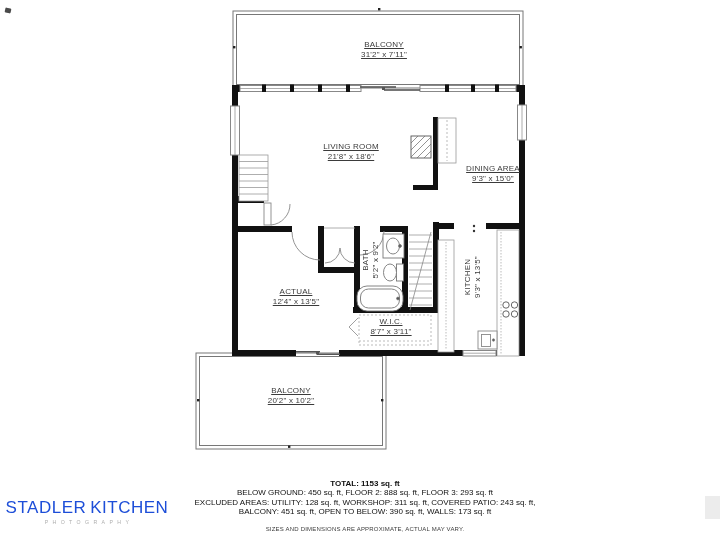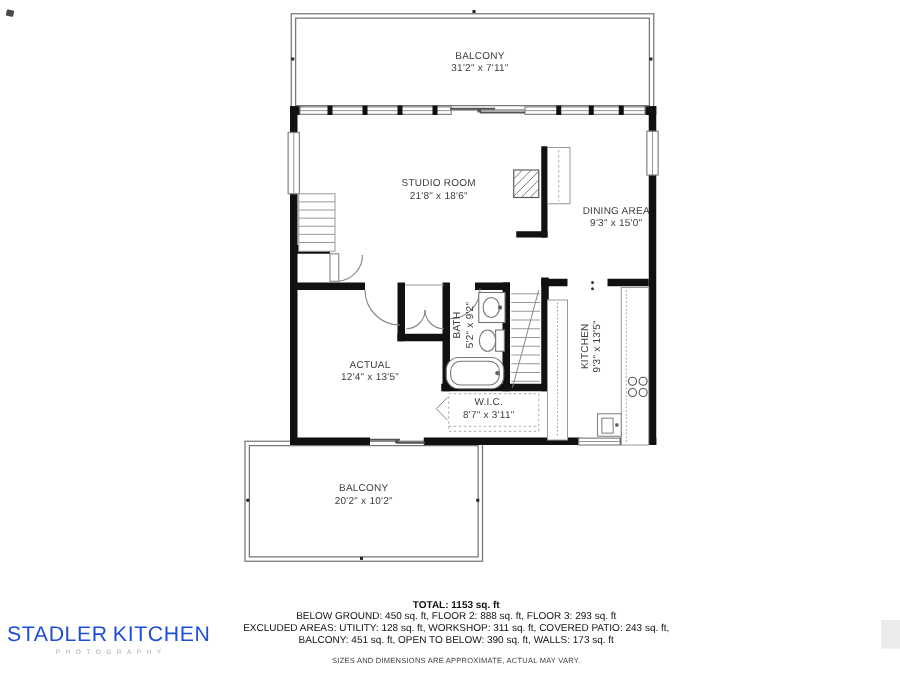--- a/index.html
+++ b/index.html
@@ -1,20 +1,20 @@
 <!DOCTYPE html>
 <html><head>
 <meta charset="utf-8">
 <style>
   html,body{margin:0;padding:0;background:#fff;}
   .page{position:relative;width:720px;height:540px;background:#ffffff;overflow:hidden;
         font-family:"Liberation Sans", sans-serif;}
   svg.plan{position:absolute;left:0;top:0;}
   .rlabel{position:absolute;width:120px;text-align:center;font-size:8px;line-height:10px;
-          color:#3b3b3b;letter-spacing:.2px;white-space:nowrap;}
+          color:#3b3b3b;letter-spacing:.2px;white-space:nowrap;text-decoration:underline;}
   .rlabel span{display:block;}
   .vlabel{position:absolute;text-align:center;font-size:8px;line-height:10px;color:#3b3b3b;
           letter-spacing:.2px;white-space:nowrap;transform:translate(-50%,-50%) rotate(-90deg);}
   .vlabel span{display:block;}
   .footer{position:absolute;left:100px;top:479px;width:530px;text-align:center;
           font-size:8px;line-height:9.4px;color:#101010;}
   .footer .total{font-weight:bold;}
   .footer .disclaimer{margin-top:8px;font-size:6px;color:#3c3c3c;letter-spacing:.2px;}
   .logo{position:absolute;left:22px;top:498px;width:130px;}
   .logo-row{display:flex;align-items:center;justify-content:center;gap:2px;
@@ -203,21 +203,21 @@
       <rect x="381" y="399" width="2.4" height="2.4"></rect>
       <rect x="288" y="445.5" width="2.4" height="2.4"></rect>
     </g>
   </svg>
 
   <div class="rlabel" style="left:324px;top:40px">
     <span>BALCONY</span>
     <span>31'2" x 7'11"</span>
   </div>
   <div class="rlabel" style="left:291px;top:142px">
-    <span>STUDIO ROOM</span>
+    <span>LIVING ROOM</span>
     <span>21'8" x 18'6"</span>
   </div>
   <div class="rlabel" style="left:433px;top:164px">
     <span>DINING AREA</span>
     <span>9'3" x 15'0"</span>
   </div>
   <div class="vlabel" style="left:371px;top:260px">
     <span>BATH</span>
     <span>5'2" x 9'2"</span>
   </div>

